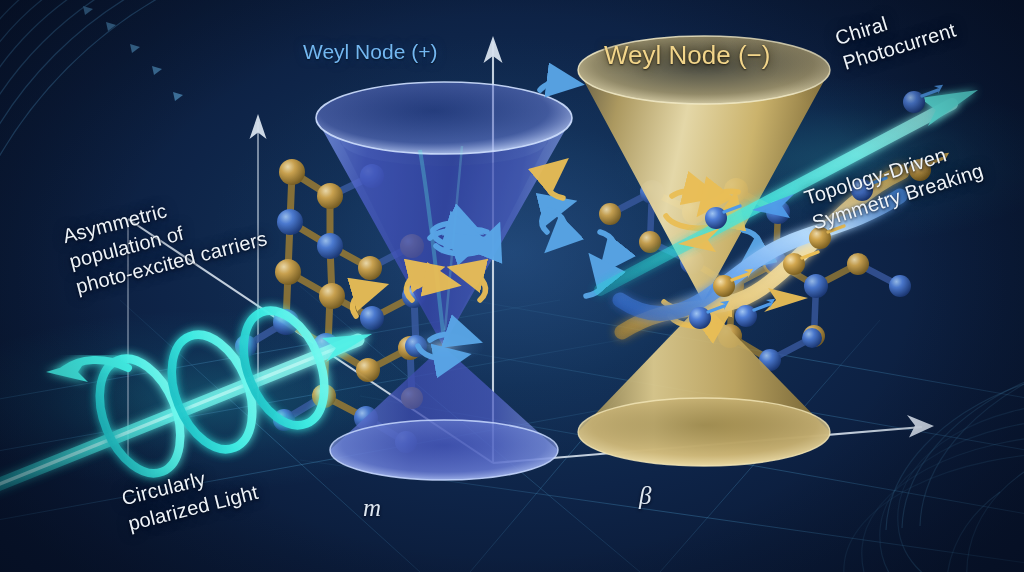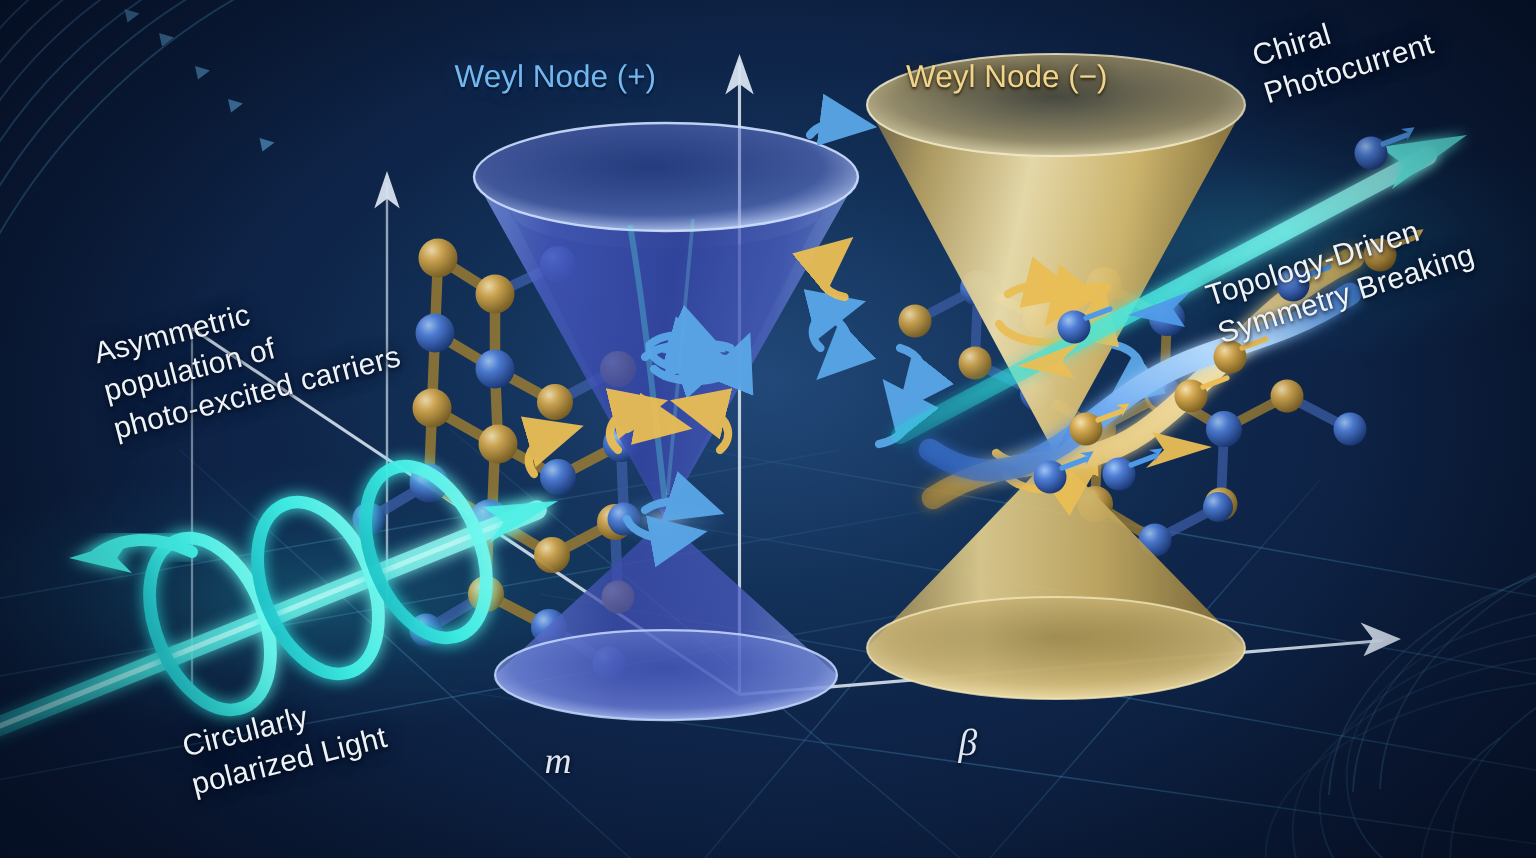--- a/index.html
+++ b/index.html
@@ -26,21 +26,21 @@
   }
   svg.abs{position:absolute;left:0;top:0;width:1024px;height:572px;overflow:visible;}
   
   .lbl{position:absolute;white-space:nowrap;pointer-events:none;}
   .lbl-weyl-pos{
     left:303px;top:40px;font-size:21px;color:#73b7f0;
     text-shadow:0 0 10px rgba(20,60,110,.9),0 1px 2px rgba(0,0,0,.7);
     text-align:center;
   }
   .lbl-weyl-neg{
-    left:604px;top:40px;font-size:21px;color:#f2d58a;
+    left:604px;top:40px;font-size:26px;color:#f2d58a;
     text-shadow:0 0 10px rgba(60,45,10,.9),0 1px 2px rgba(0,0,0,.7);
   }
   .rot-text{
     color:#eef3f8;font-size:20px;line-height:1.30;letter-spacing:.2px;
     text-shadow:0 1px 3px rgba(0,8,22,.92),0 0 12px rgba(4,16,38,.8);
   }
   .lbl-asym{left:60px;top:224px;transform:rotate(-14.5deg);transform-origin:left top;text-align:left;}
   .lbl-chiral{left:832px;top:26px;transform:rotate(-17deg);transform-origin:left top;text-align:left;}
   .lbl-topo{left:801px;top:186px;transform:rotate(-17.5deg);transform-origin:left top;text-align:left;}
   .lbl-cpl{left:119px;top:486px;transform:rotate(-14deg);transform-origin:left top;text-align:left;}

